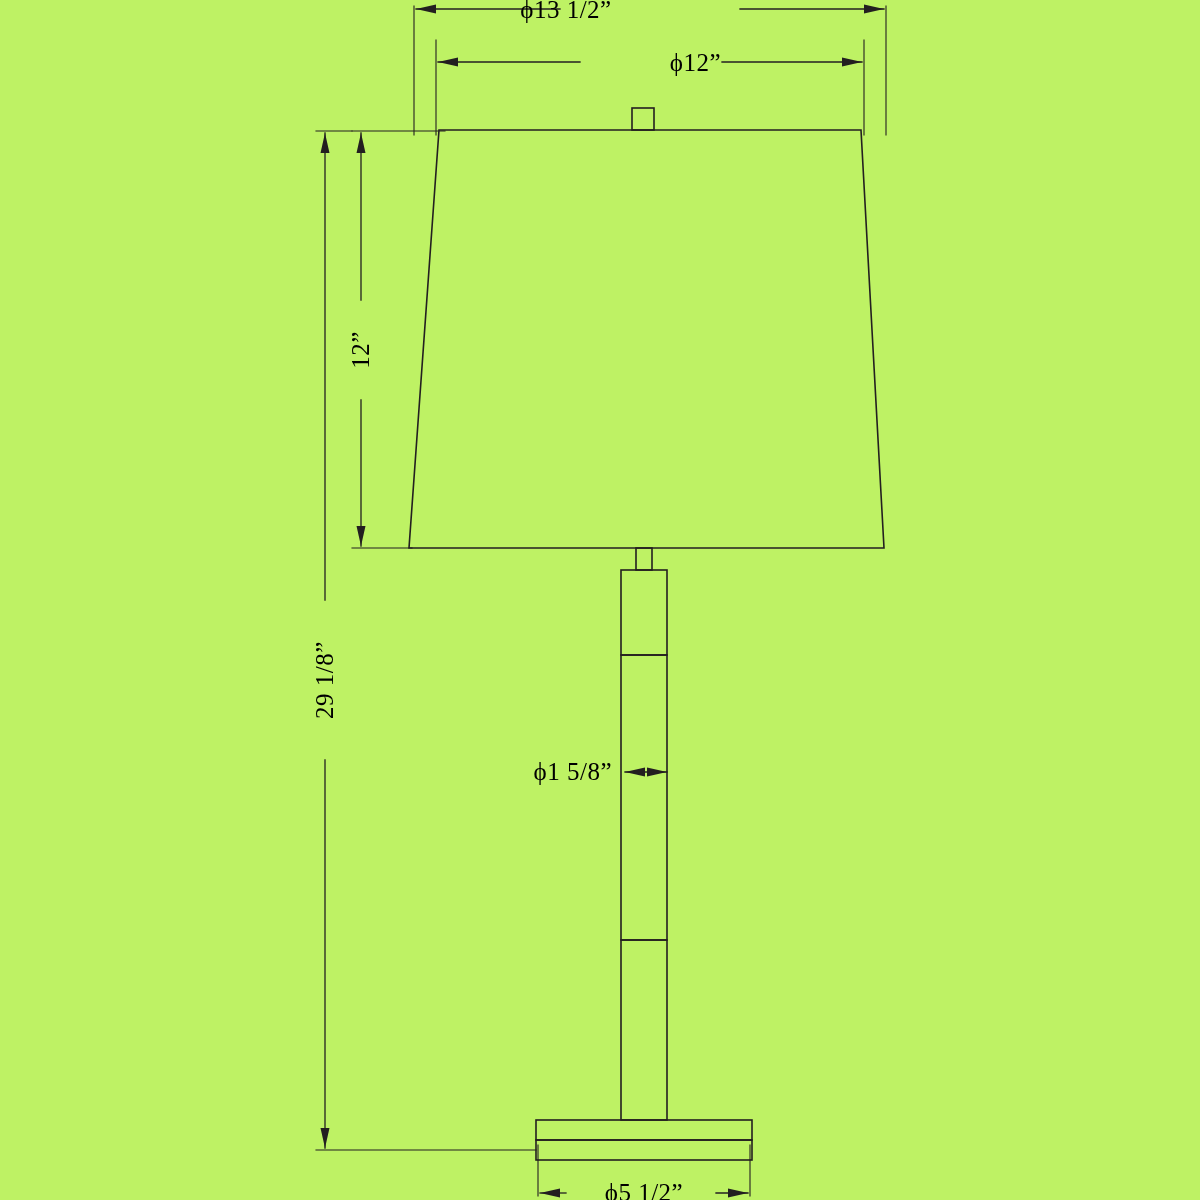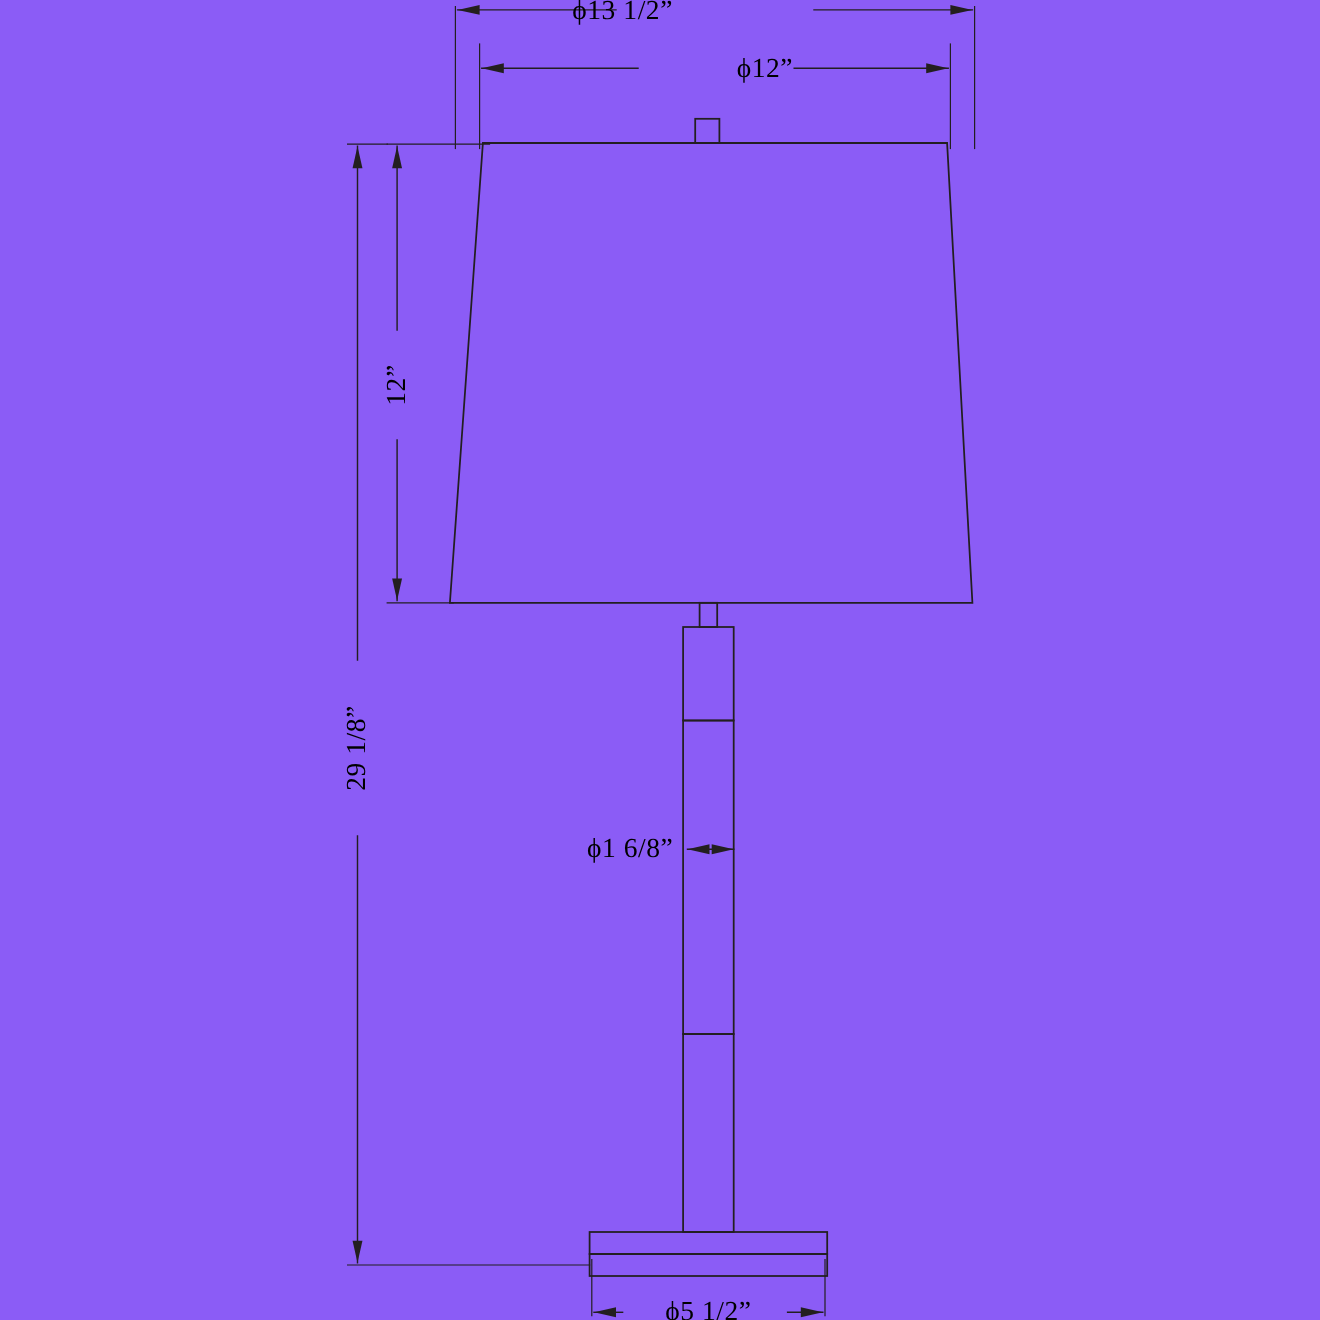--- a/index.html
+++ b/index.html
@@ -8,21 +8,21 @@
     background: #ffffff;
   }
   body {
     font-family: "Liberation Serif", serif;
     color: #000000;
   }
   #canvas {
     position: relative;
     width: 1200px;
     height: 1200px;
-    background: #8b5cf6;
+    background: #bef264;
     overflow: hidden;
   }
   svg.drawing {
     position: absolute;
     left: 0;
     top: 0;
     width: 1200px;
     height: 1200px;
   }
   .dimlabel {
@@ -125,17 +125,17 @@
   </svg>
 
   <div class="dimlabel" style="left: 566px; top: -4px; transform: translateX(-50%); width: 180px; text-align: center;">ϕ13  1/2”</div>
 
   <div class="dimlabel" style="left: 651px; top: 49px; transform: translateX(-50%); width: 140px; text-align: right;">ϕ12”</div>
 
   <div class="dimlabel vert" style="left: 361px; top: 350px; transform: translate(-50%, -50%) rotate(-90deg); width: 100px; text-align: center;">12”</div>
 
   <div class="dimlabel vert" style="left: 325px; top: 680px; transform: translate(-50%, -50%) rotate(-90deg); width: 170px; text-align: center;">29 1/8”</div>
 
-  <div class="dimlabel" style="left: 612px; top: 758px; transform: translateX(-100%); text-align: right;">ϕ1  6/8”</div>
+  <div class="dimlabel" style="left: 612px; top: 758px; transform: translateX(-100%); text-align: right;">ϕ1  5/8”</div>
 
   <div class="dimlabel" style="left: 644px; top: 1179px; transform: translateX(-50%); width: 160px; text-align: center;">ϕ5  1/2”</div>
 
 </div>
 
 </body></html>

